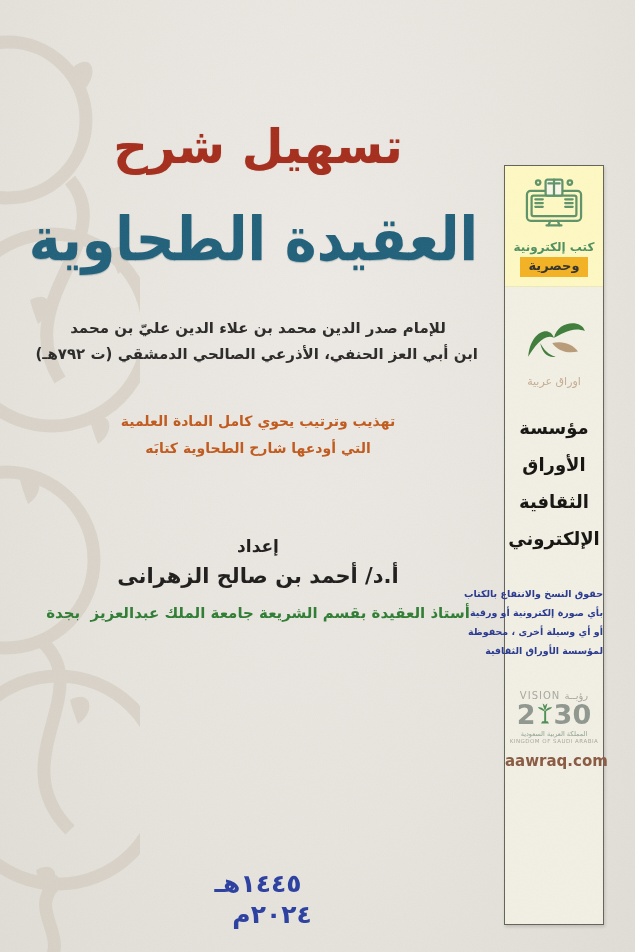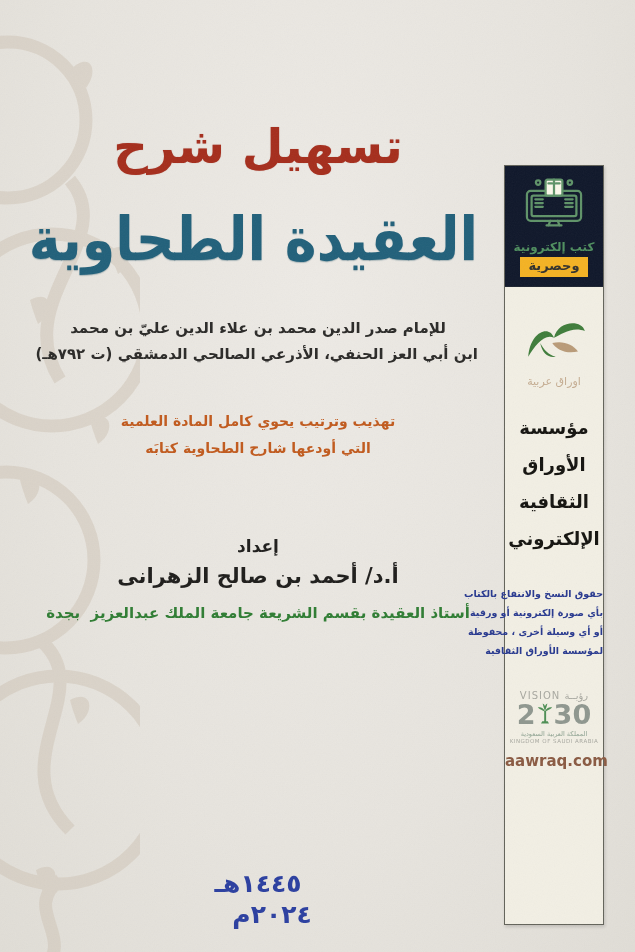--- a/index.html
+++ b/index.html
@@ -22,21 +22,21 @@
   .preparer-name{margin-top:8px;font-size:21px;font-weight:bold;color:#1e1d1b;}
   .preparer-title{margin-top:16px;font-size:15px;font-weight:bold;color:#2f7d33;white-space:nowrap;}
   .dates{position:absolute;top:868px;left:38px;width:440px;text-align:center;direction:rtl;
          color:#2b3fa0;font-weight:bold;font-size:25px;line-height:1.25;}
   .dates .line2{display:inline-block;transform:translateX(14px);}
 
   
   .sidebar{position:absolute;left:504px;top:165px;width:100px;height:760px;box-sizing:border-box;
            background:#f2efe4;border:1.5px solid #63635a;text-align:center;direction:rtl;
            box-shadow:1px 2px 3px rgba(0,0,0,.15);}
-  .badge-area{background:#0f172a;padding:10px 0 9px;border-bottom:1px solid rgba(120,120,100,.12);}
+  .badge-area{background:#fef9c3;padding:10px 0 9px;border-bottom:1px solid rgba(120,120,100,.12);}
   .badge-line1{font-size:12px;font-weight:bold;color:#4f8f5f;margin-top:4px;}
   .badge-line2{display:inline-block;margin-top:3px;font-size:13px;font-weight:bold;color:#33322d;
                background:#f4b223;padding:1px 8px 4px;}
   .pub-logo{margin-top:30px;}
   .pub-logo-text{font-size:11px;color:#c5ad92;margin-top:2px;letter-spacing:1px;}
   .institution{margin-top:22px;font-size:18px;font-weight:bold;color:#14130f;line-height:2.05;}
   .copyright{margin-top:26px;font-size:9.5px;font-weight:bold;color:#27388f;line-height:2.0;
              letter-spacing:-.2px;white-space:nowrap;}
   .vision{margin-top:30px;color:#9a9a92;}
   .vision-top{font-size:10px;letter-spacing:1px;color:#a8a8a0;direction:ltr;}

